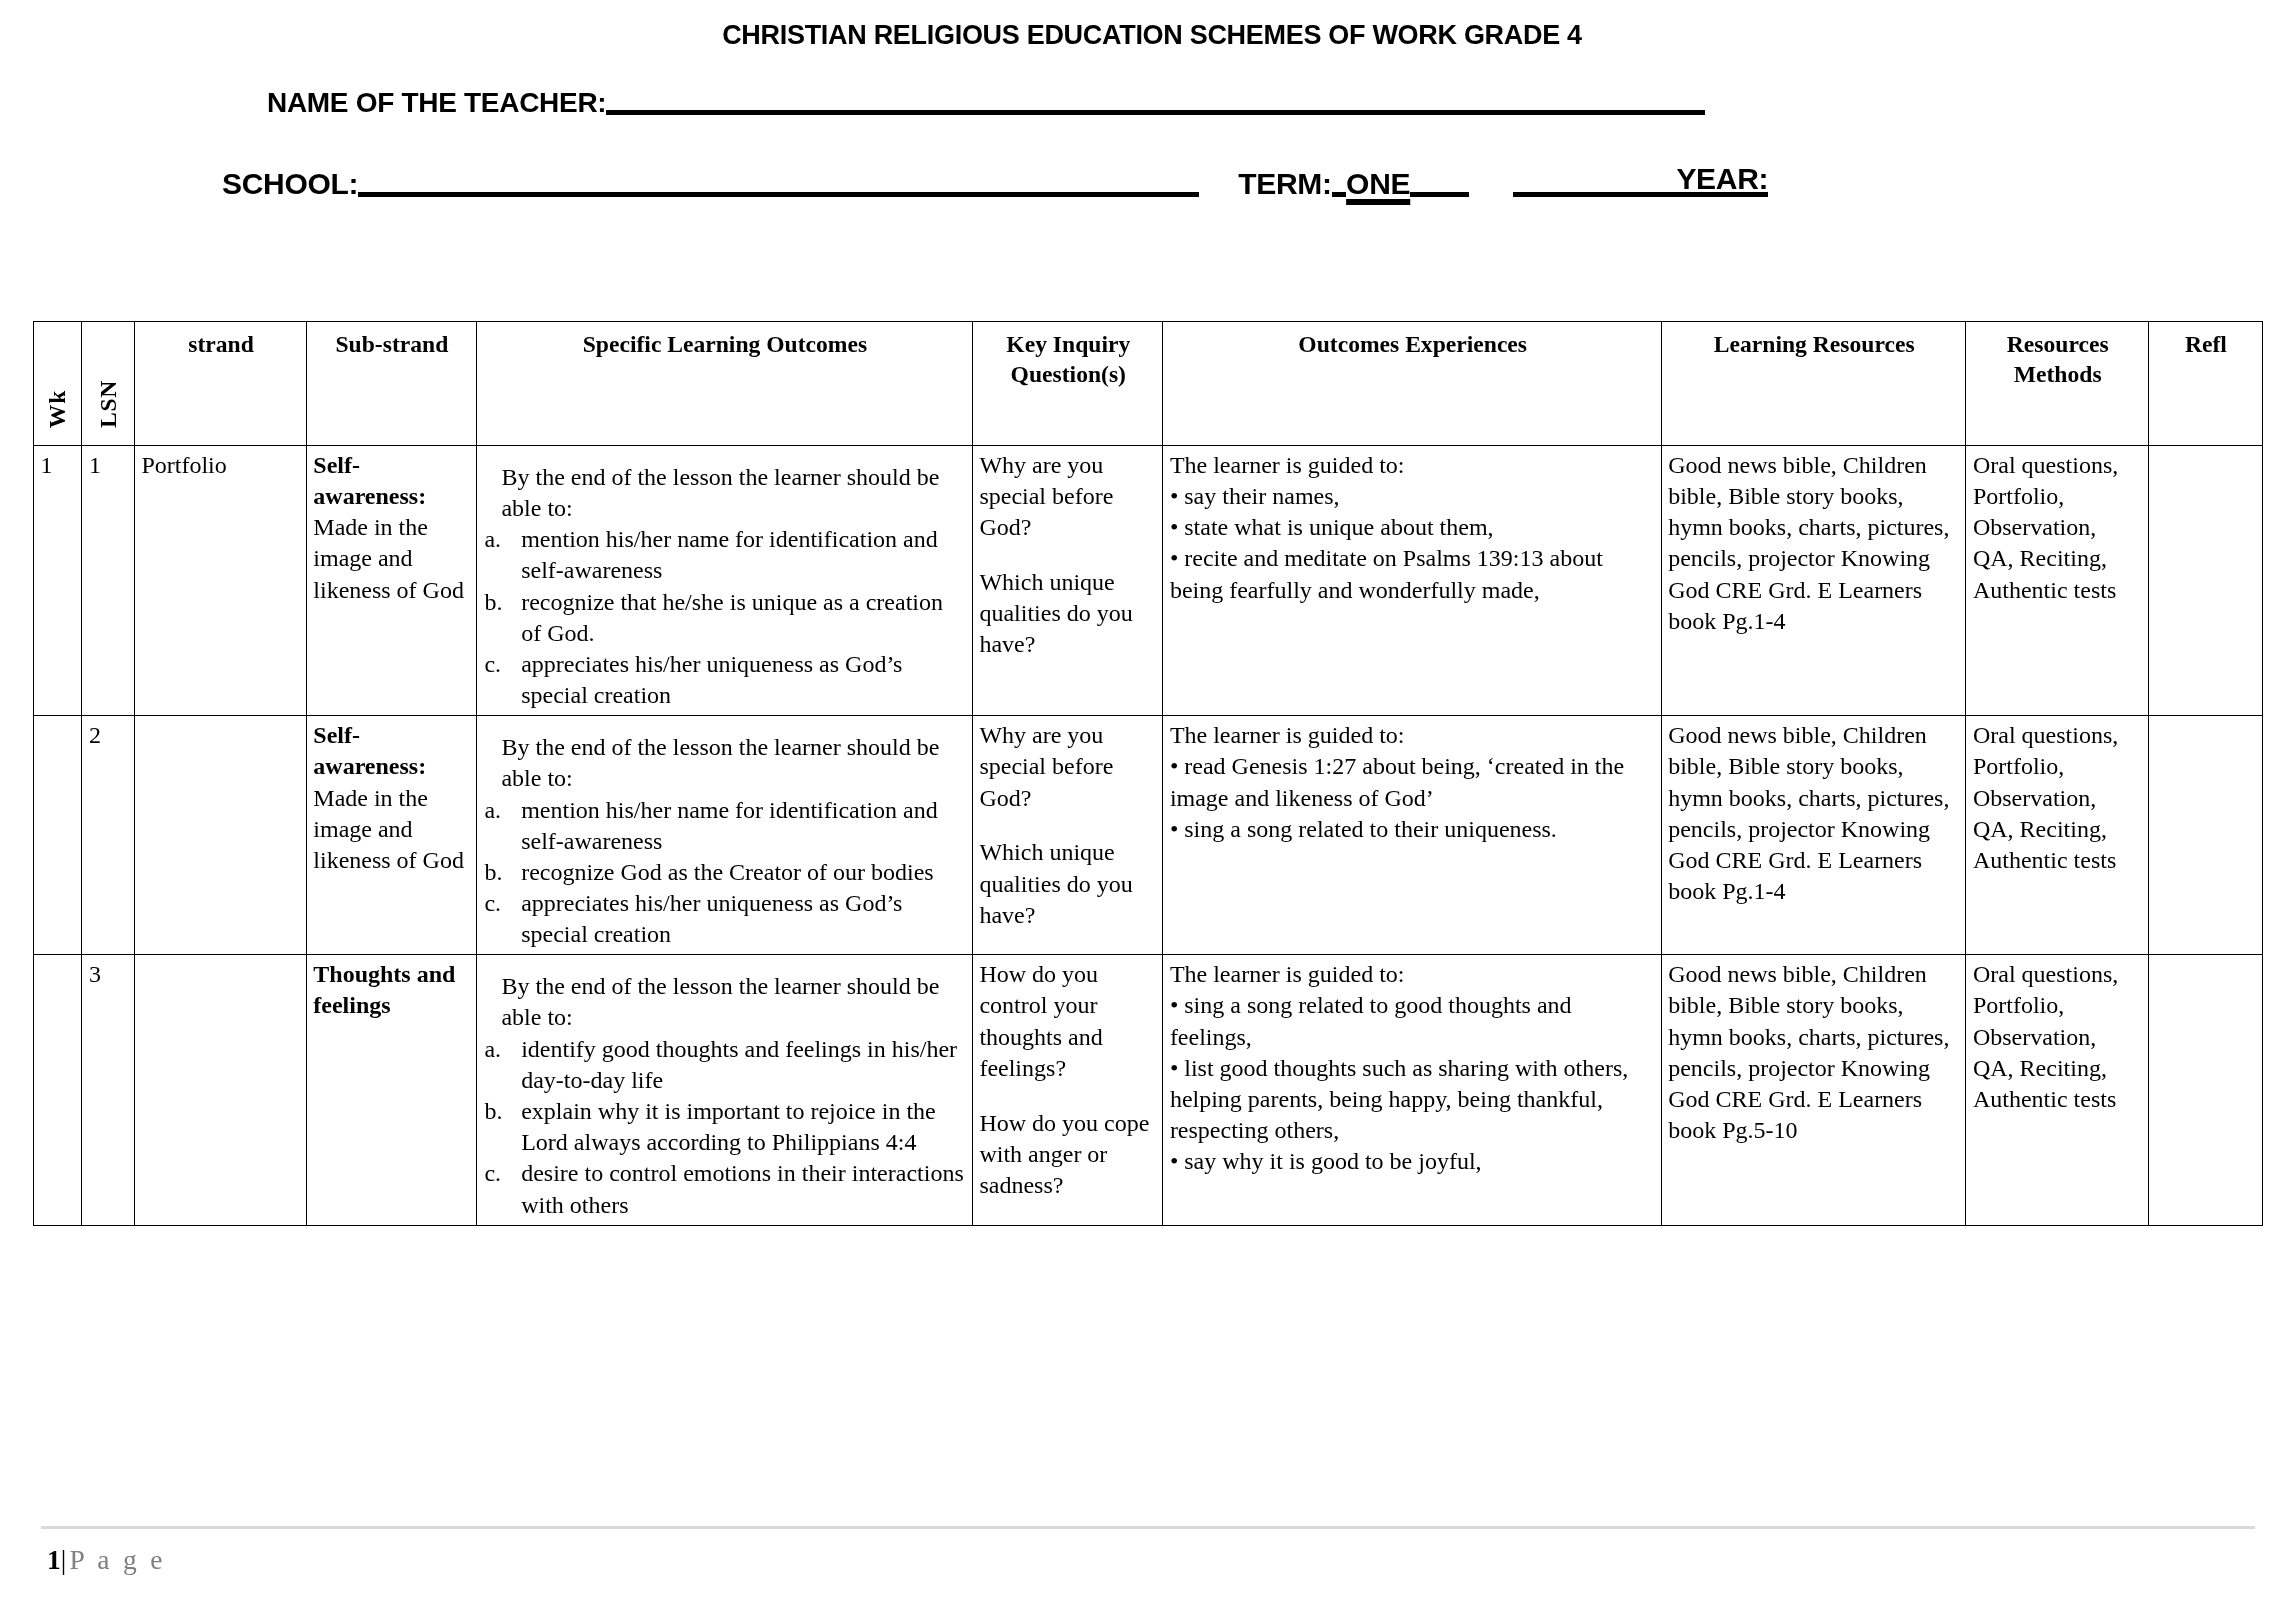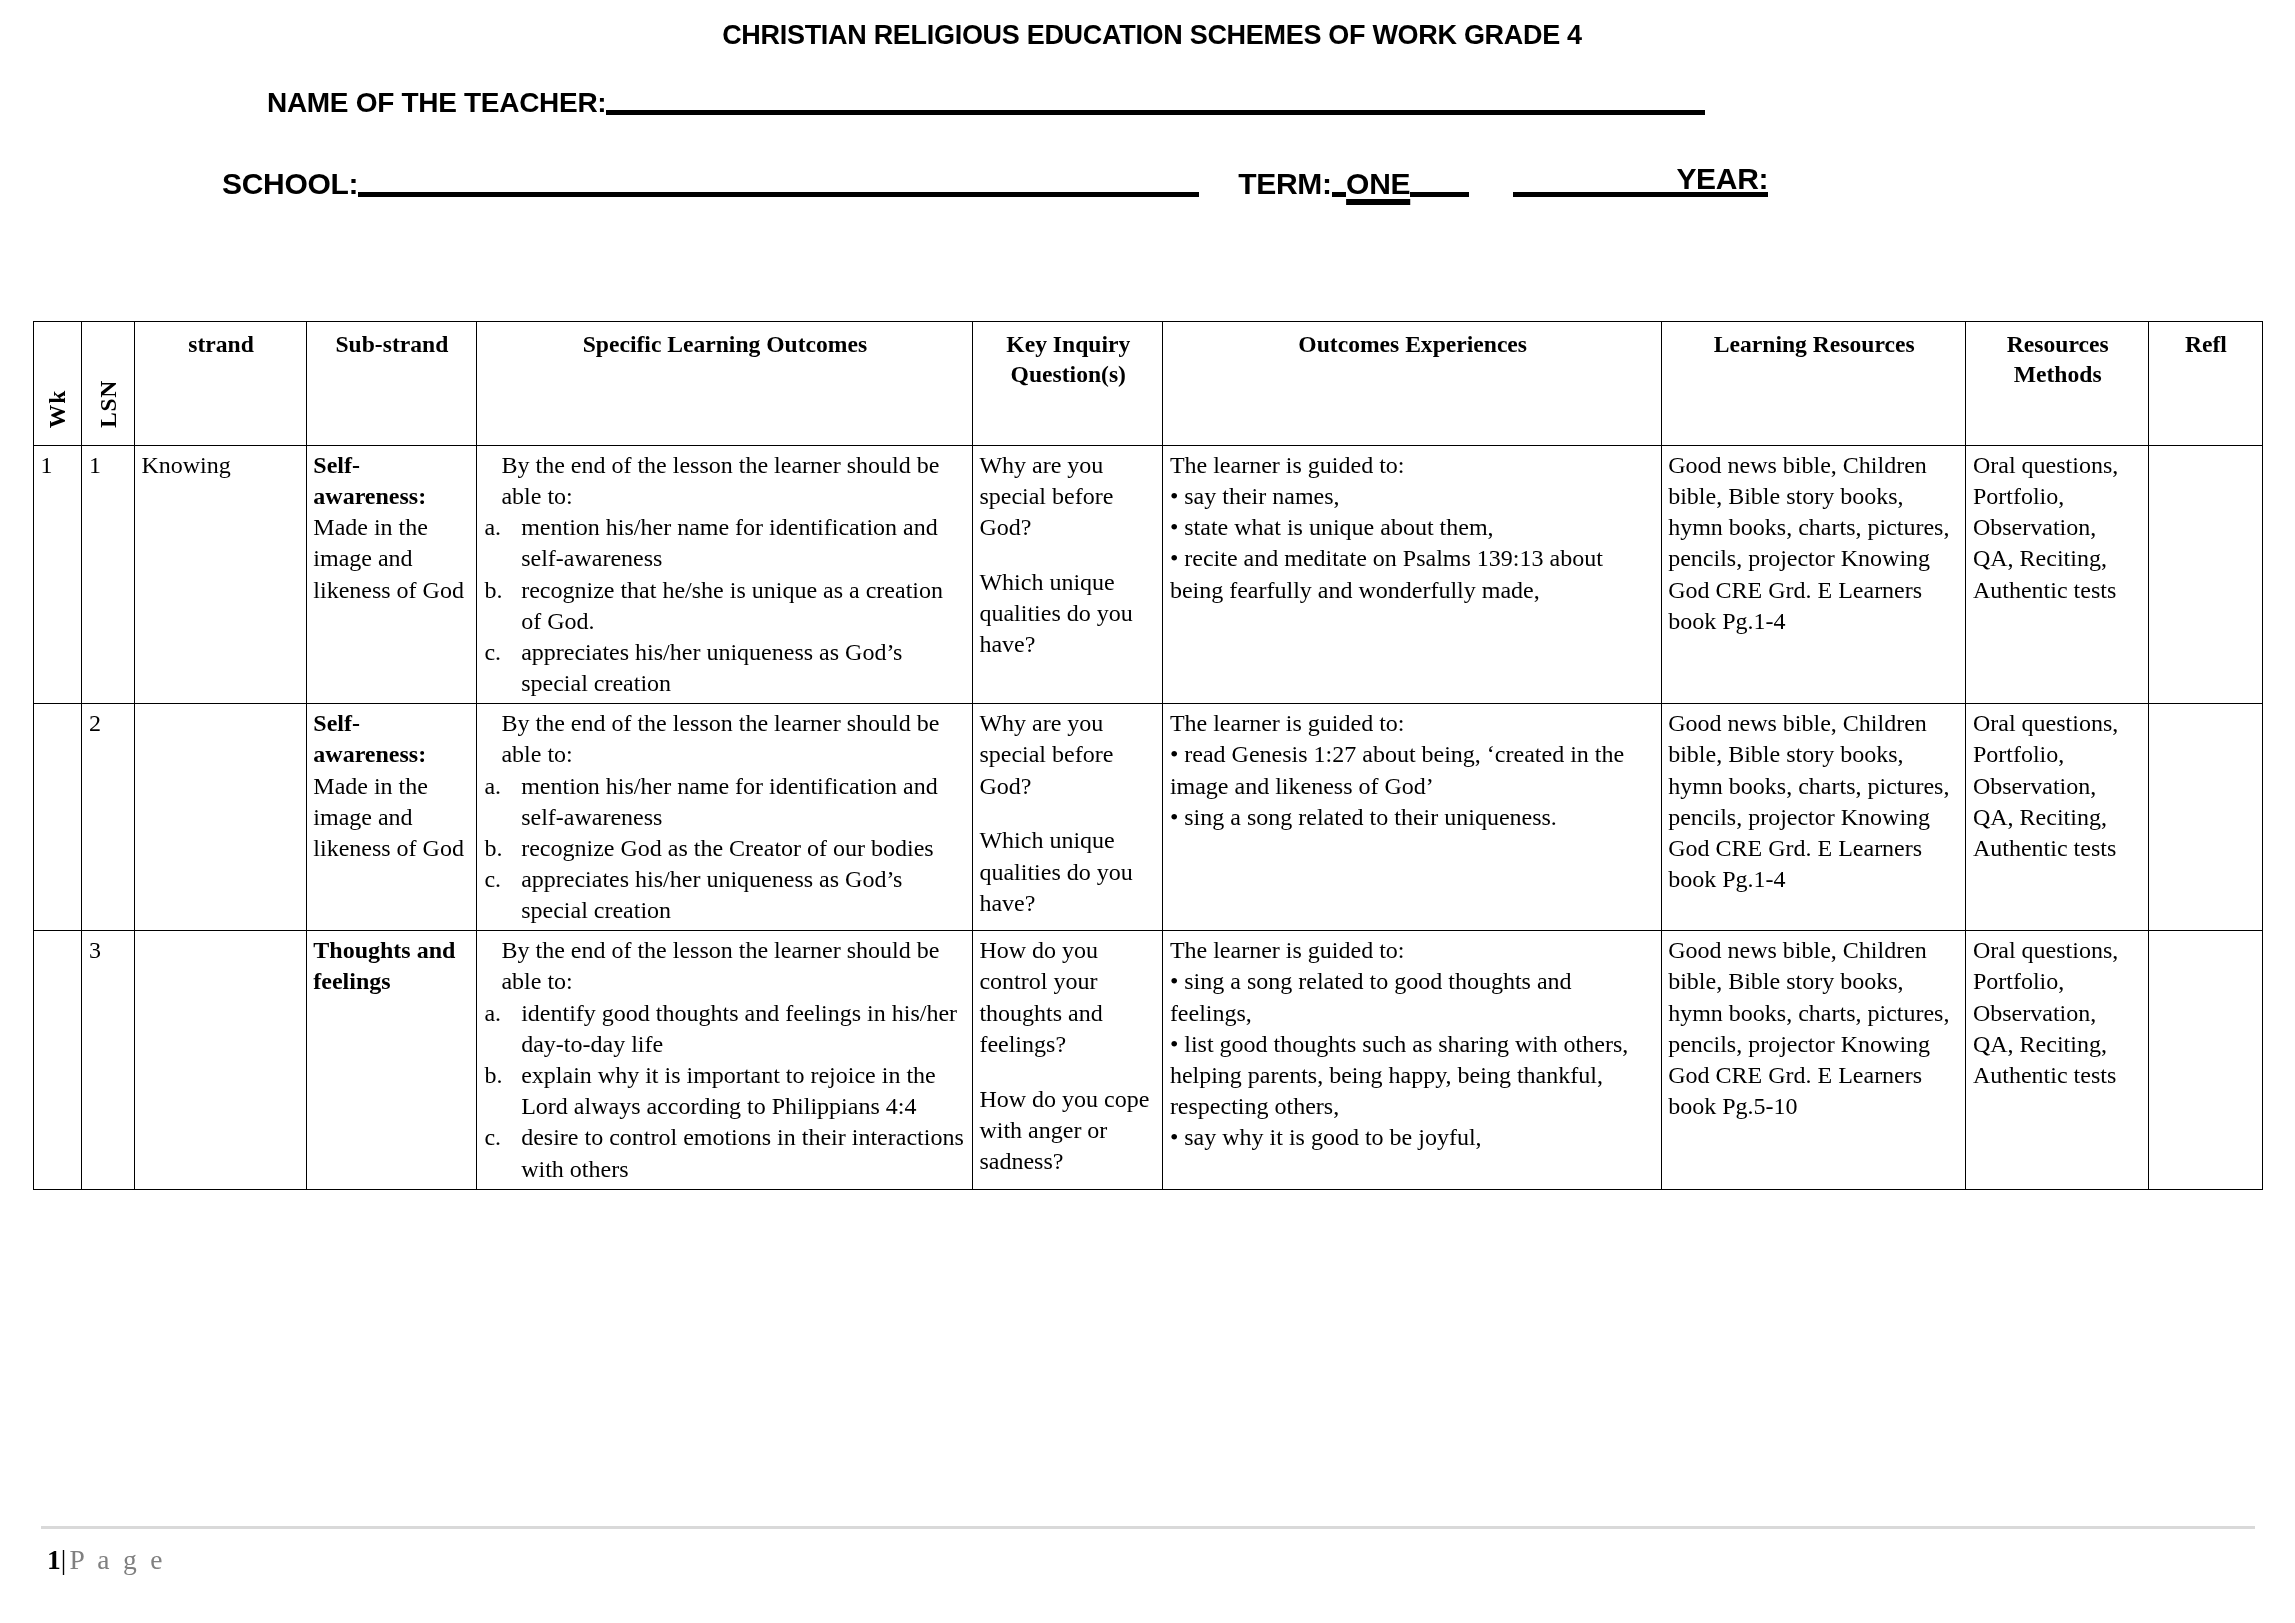--- a/index.html
+++ b/index.html
@@ -138,21 +138,21 @@
   td.num { font-size: 21.6px; font-weight: normal; padding-left: 5.9px; padding-top: 5.2px; }
   td.strand-cell { font-weight: bold; font-size: 26px; padding-top: 6.5px; padding-left: 14.4px; }
   td.sub-cell { font-size: 24px; padding-top: 5.9px; padding-left: 9.2px; }
   td.sub-cell .sub-title { font-weight: bold; display:block; }
   td.slo-cell { padding-left: 0; padding-right: 1.3px; }
   td.kiq-cell { padding-left: 7.9px; }
   td.le-cell  { padding-left: 9.2px; }
   td.lr-cell  { padding-left: 10.5px; }
   td.am-cell  { padding-left: 9.2px; }
 
-  .slo-intro { padding-left: 18.3px; display:block; }
+  .slo-intro { padding-left: 18.3px; display:block;margin-top:12px; }
   ol.slo-list {
     list-style: none;
     margin: 0; padding: 0;
   }
   ol.slo-list li {
     display: flex;
     align-items: flex-start;
   }
   ol.slo-list li .mk {
     flex: 0 0 auto;
@@ -258,21 +258,21 @@
           <span>Resources</span><br>
           <span>Methods</span>
         </th>
         <th>Refl</th>
       </tr>
     </thead>
     <tbody id="tbody">
         <tr>
           <td class="num">1</td>
           <td class="num">1</td>
-          <td class="strand-cell">Knowing</td>
+          <td class="strand-cell">Portfolio</td>
           <td class="sub-cell"><span class="sub-title">Self-awareness:</span><span>Made in the image and likeness of God</span></td>
           <td class="slo-cell">
             <span class="slo-intro">By the end of the lesson the learner should be able to:</span>
             <ol class="slo-list">
               <li>
                 <span class="mk">a.</span>
                 <span class="txt">mention his/her name for identification and self-awareness</span>
               </li>
               <li>
                 <span class="mk">b.</span>

